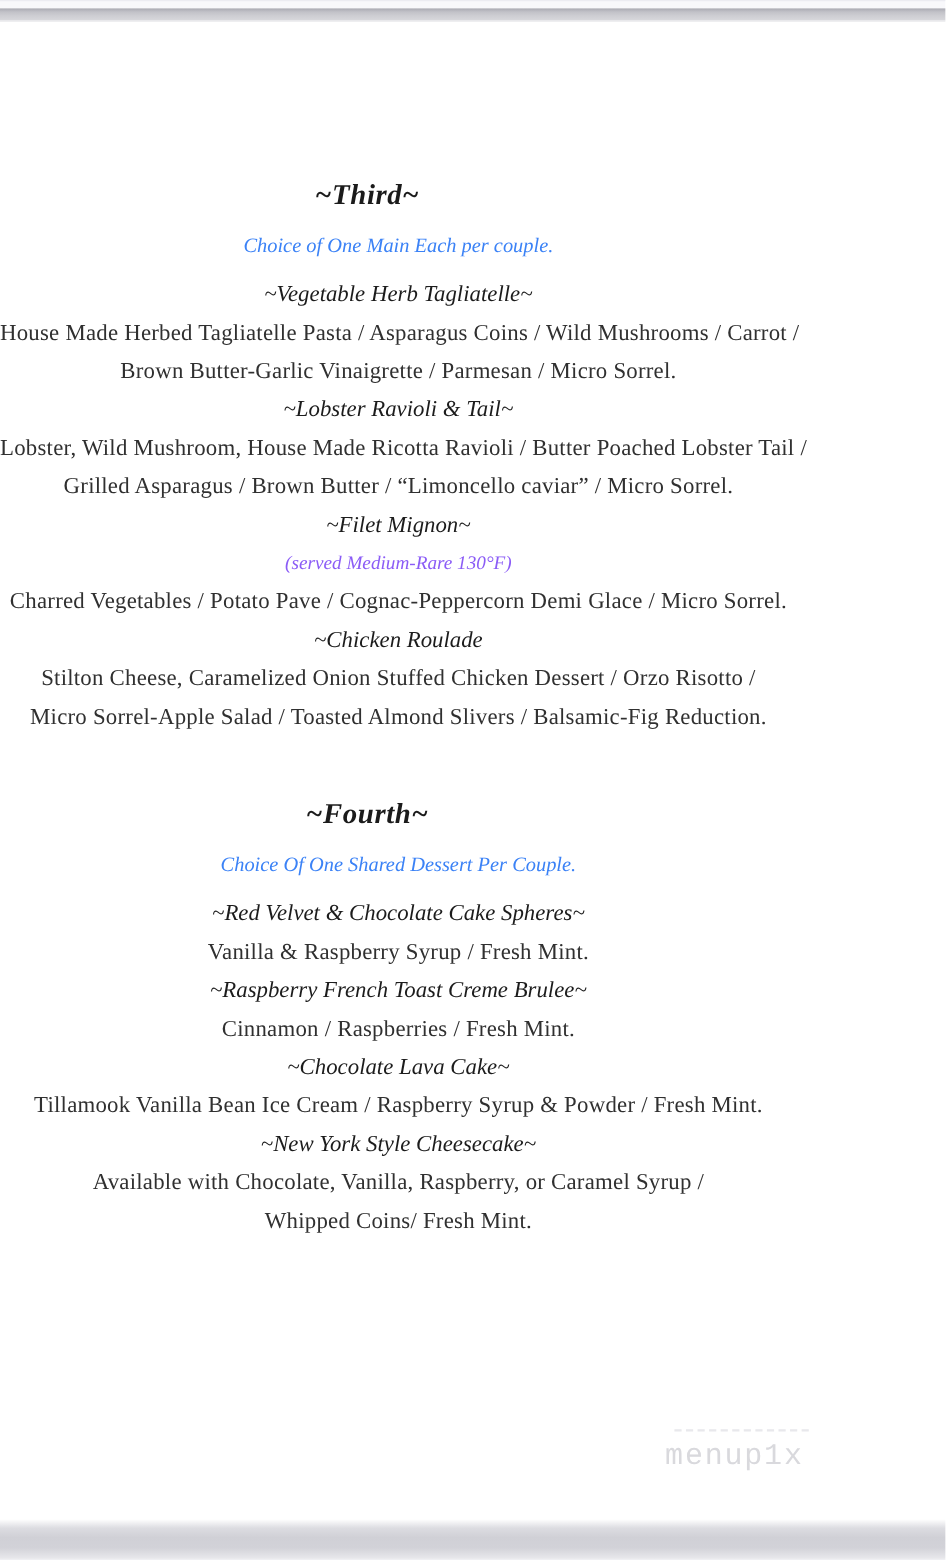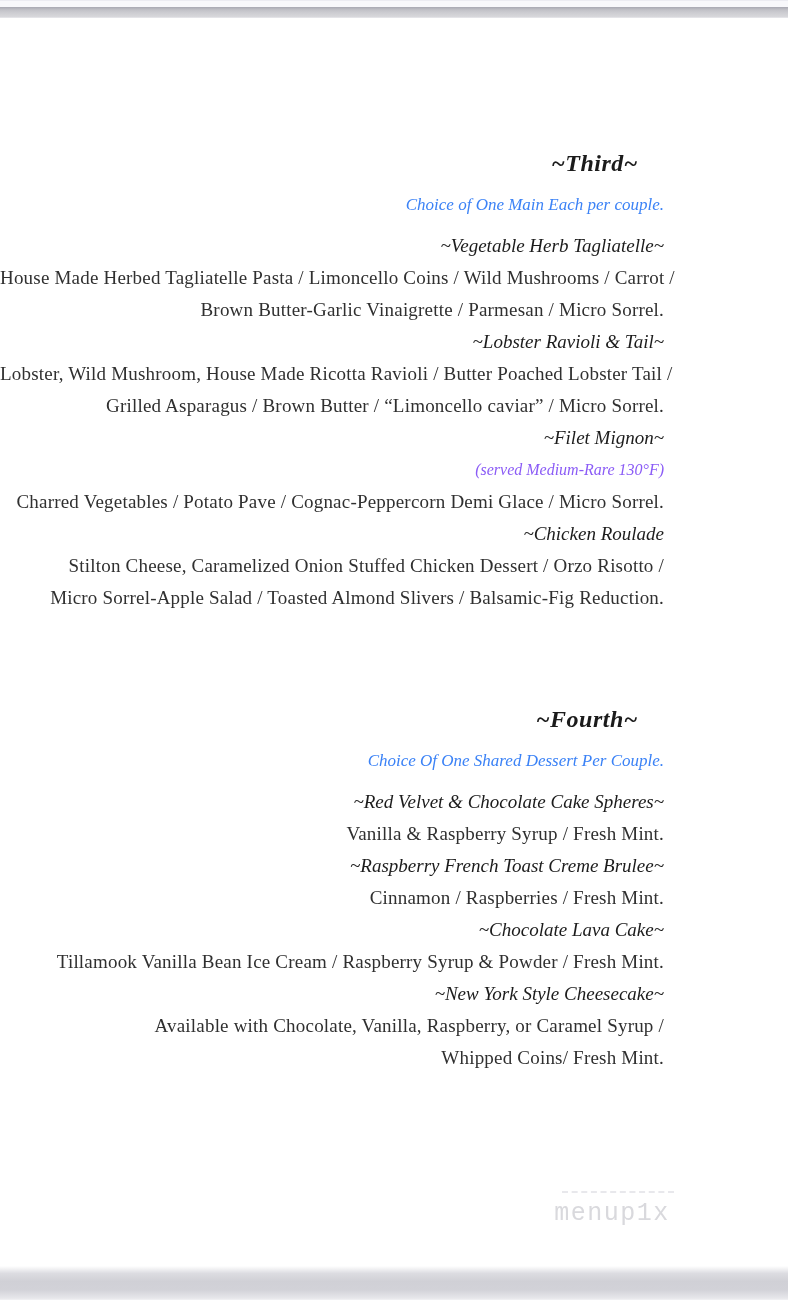--- a/index.html
+++ b/index.html
@@ -27,24 +27,24 @@
 
   
   .bottom-bar {
     position: absolute; top: 1266px; left: 0; width: 788px; height: 34px;
     background: linear-gradient(180deg, #ffffff 0%, #dcdce1 22%, #d0d0d6 45%, #d2d2d8 70%, #e7e7eb 95%, #f2f2f5 100%);
   }
 
   
   .menu {
     position: absolute; top: 146px; left: 0; width: 664px;
-    text-align: right; color: #2f2f2f;
+    text-align: center; color: #2f2f2f;
   }
   .menu-section { }
-  .menu-section + .menu-section { margin-top: 88px; }
+  .menu-section + .menu-section { margin-top: 48px; }
 
   .course-title {
     font-size: 24px; font-weight: 700; font-style: italic;
     line-height: 34px; color: #1b1b1b;
     position: relative; left: -26px;
     letter-spacing: 0.5px;
     white-space: nowrap;
   }
   .course-subtitle {
     font-size: 17px; font-style: italic;
@@ -86,21 +86,21 @@
 <body>
 
 <div class="top-strip"></div>
 <div class="top-bar"></div>
 
 <div class="menu" id="menu-root">
     <div class="menu-section">
       <div class="course-title">~Third~</div>
       <div class="course-subtitle">Choice of One Main Each per couple.</div>
       <div class="item-name">~Vegetable Herb Tagliatelle~</div>
-      <div class="item-line">House Made Herbed Tagliatelle Pasta  / Limoncello Coins / Wild Mushrooms / Carrot /</div>
+      <div class="item-line">House Made Herbed Tagliatelle Pasta  / Asparagus Coins / Wild Mushrooms / Carrot /</div>
       <div class="item-line">Brown Butter-Garlic Vinaigrette / Parmesan / Micro Sorrel.</div>
       <div class="item-name">~Lobster Ravioli &amp; Tail~</div>
       <div class="item-line">Lobster, Wild Mushroom, House Made Ricotta Ravioli / Butter Poached Lobster Tail /</div>
       <div class="item-line">Grilled Asparagus / Brown Butter / “Limoncello caviar” / Micro Sorrel.</div>
       <div class="item-name">~Filet Mignon~</div>
       <div class="item-note">(served Medium-Rare 130°F)</div>
       <div class="item-line">Charred Vegetables / Potato Pave / Cognac-Peppercorn  Demi Glace / Micro Sorrel.</div>
       <div class="item-name">~Chicken Roulade</div>
       <div class="item-line">Stilton Cheese, Caramelized Onion Stuffed Chicken Dessert / Orzo Risotto /</div>
       <div class="item-line">Micro Sorrel-Apple Salad / Toasted Almond Slivers / Balsamic-Fig Reduction.</div>

